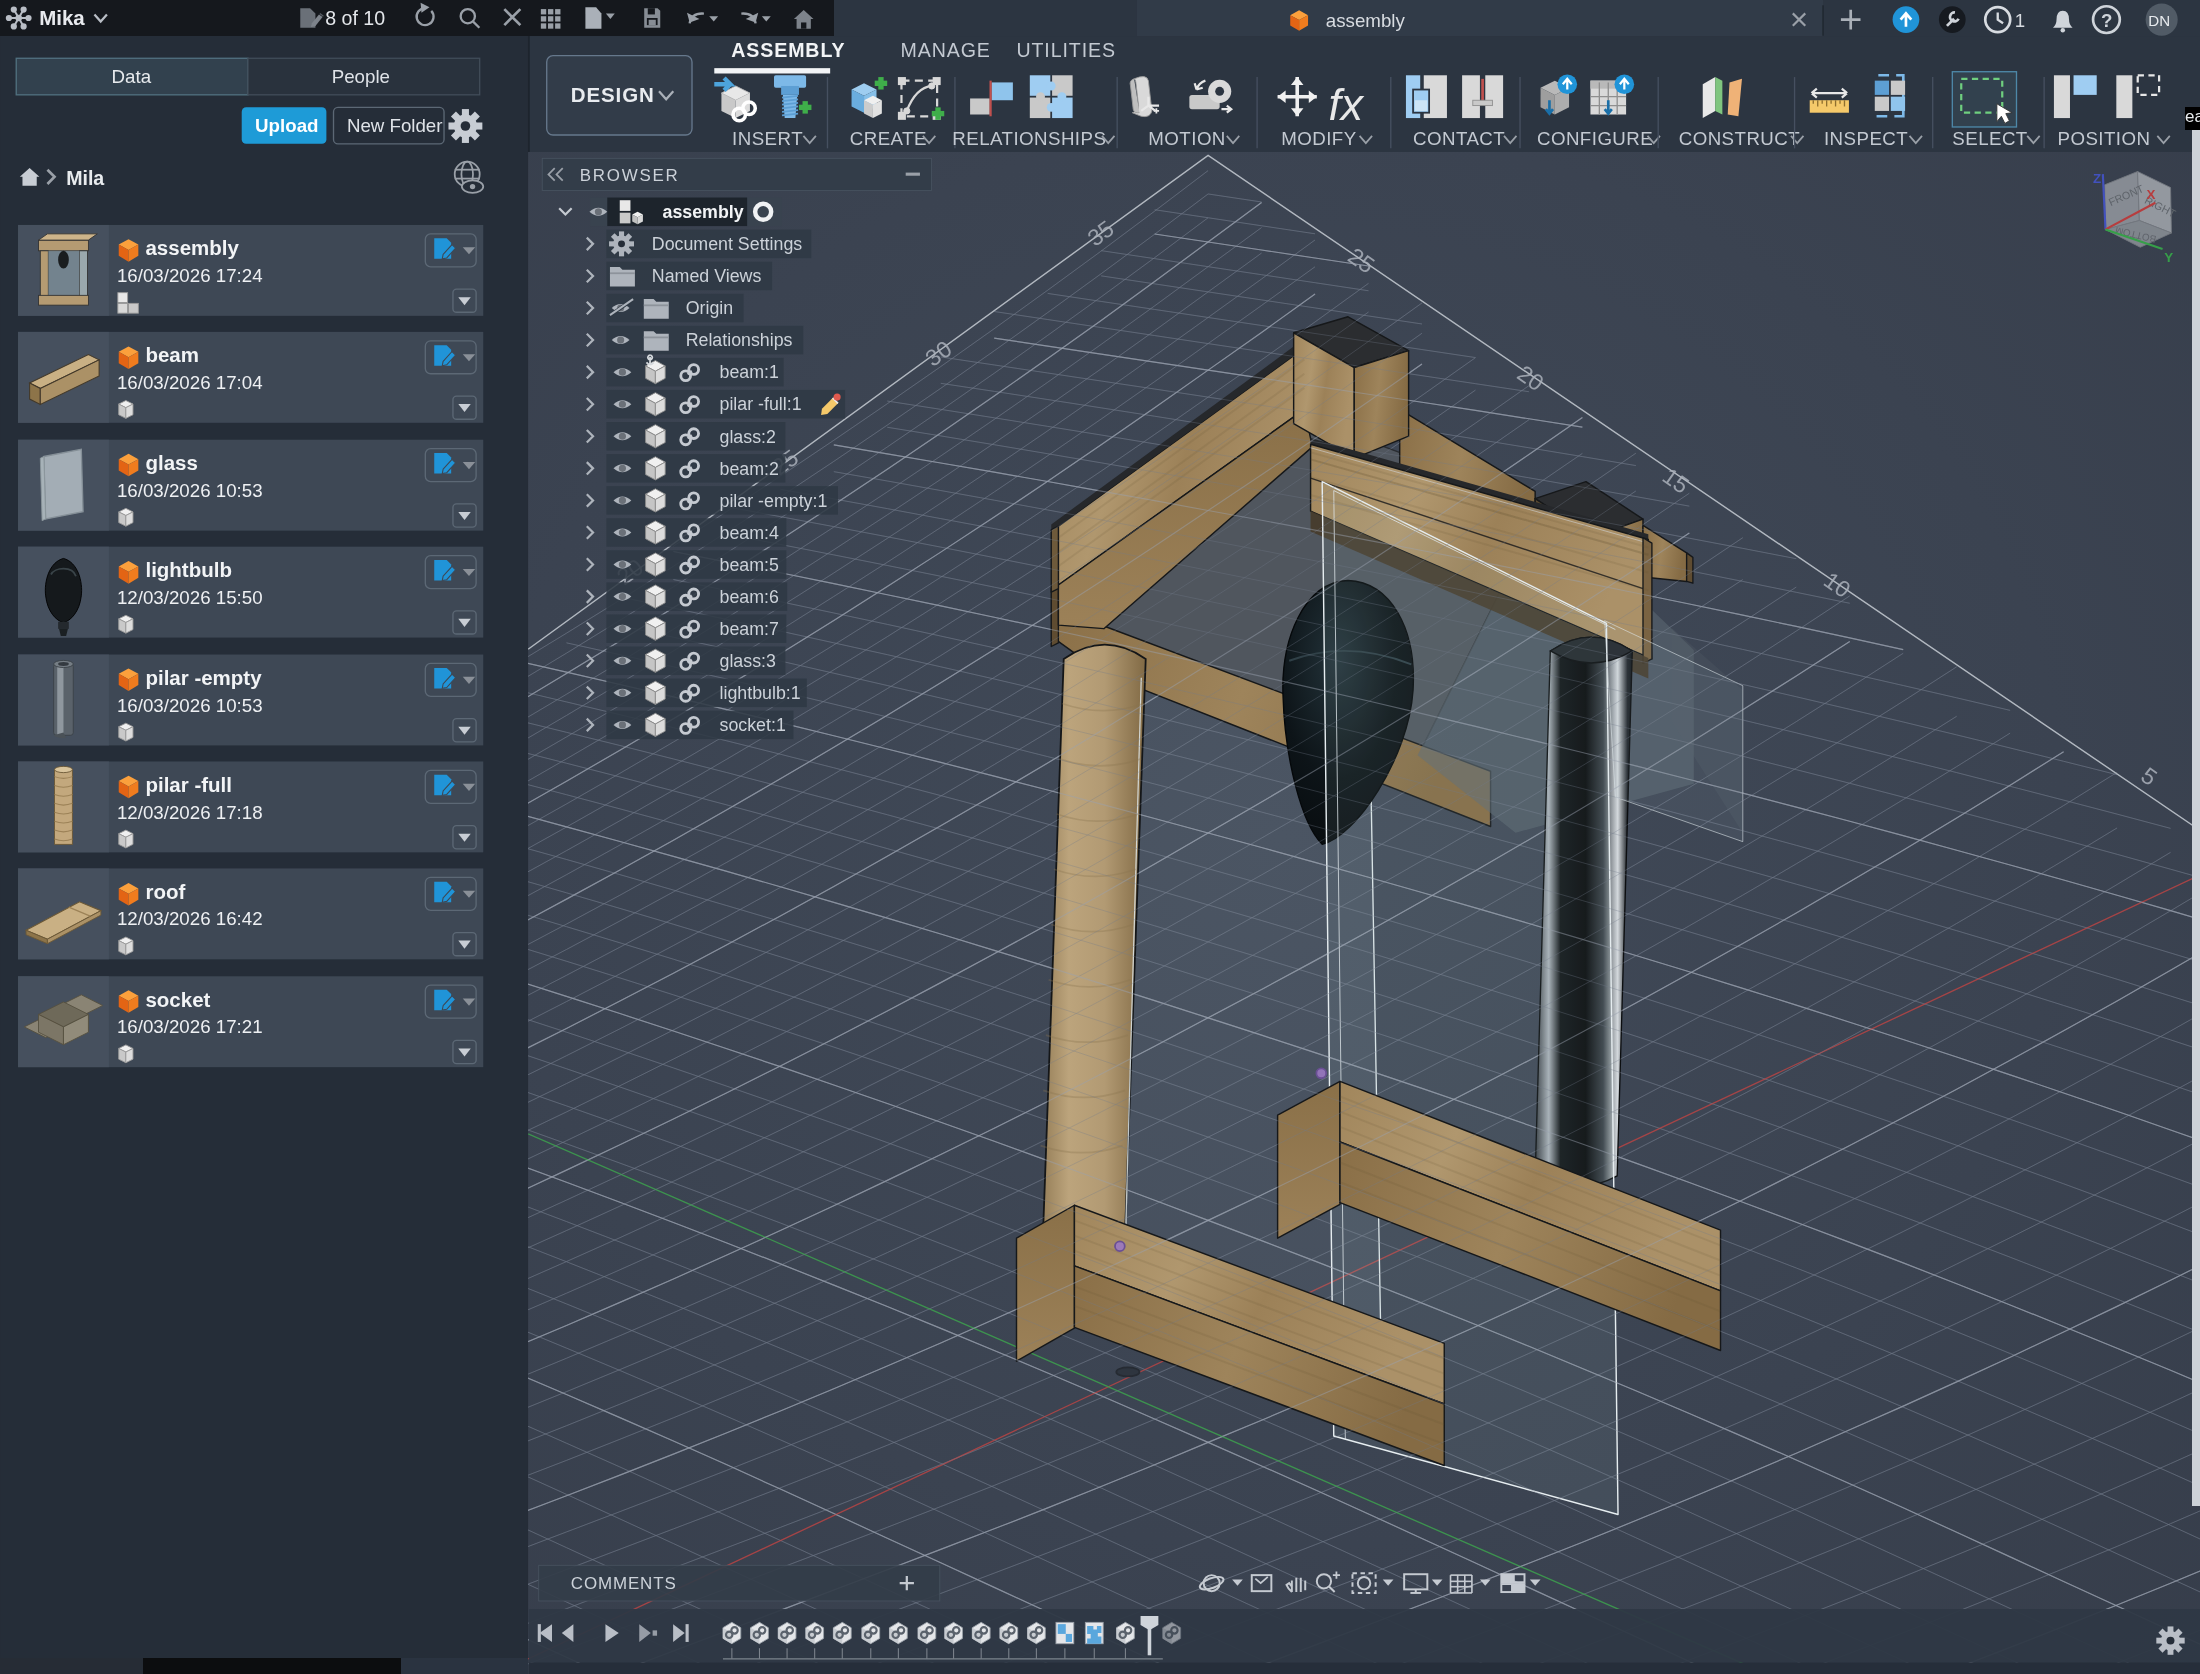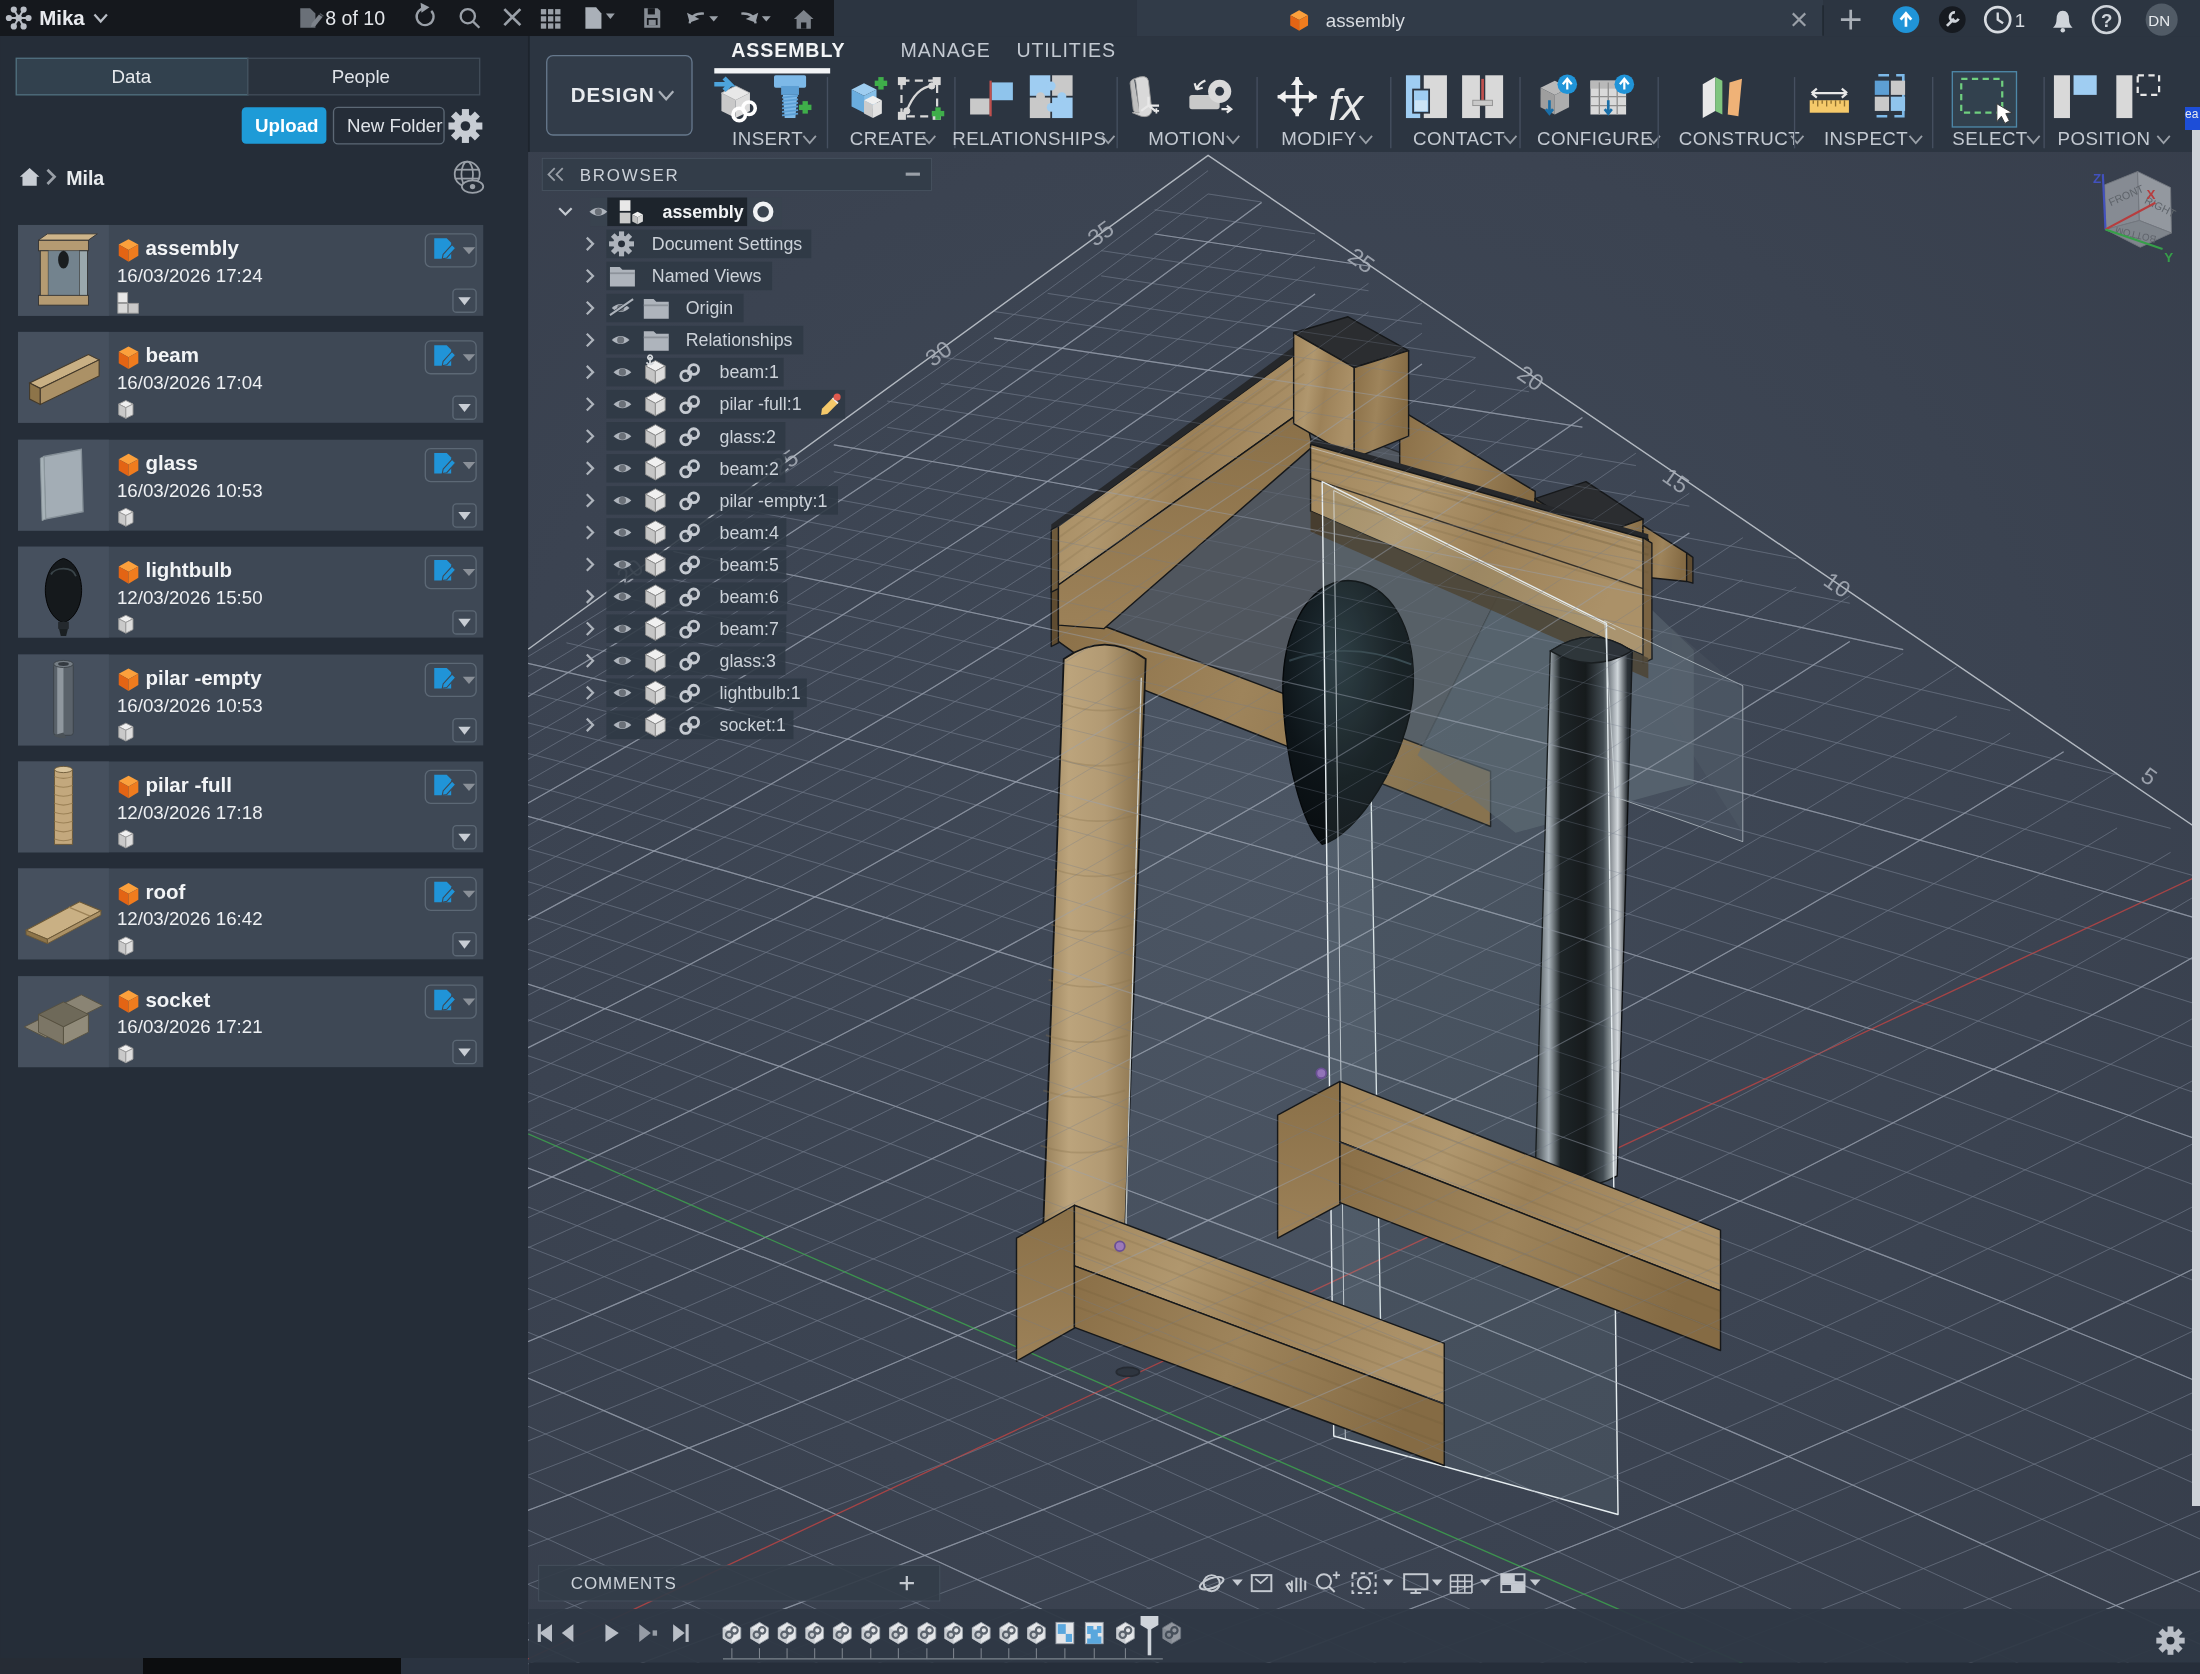--- a/index.html
+++ b/index.html
@@ -1406,13 +1406,13 @@
       <rect x="21.7" y="5" width="6.6" height="7.5" transform="rotate(90.0 25 21)"></rect>
       <rect x="21.7" y="5" width="6.6" height="7.5" transform="rotate(135.0 25 21)"></rect>
       <rect x="21.7" y="5" width="6.6" height="7.5" transform="rotate(180.0 25 21)"></rect>
       <rect x="21.7" y="5" width="6.6" height="7.5" transform="rotate(225.0 25 21)"></rect>
       <rect x="21.7" y="5" width="6.6" height="7.5" transform="rotate(270.0 25 21)"></rect>
       <rect x="21.7" y="5" width="6.6" height="7.5" transform="rotate(315.0 25 21)"></rect>
       <circle cx="25" cy="21" r="4.5" fill="#252d38"></circle>
     </g>
   </svg>
 <div class="abs" style="left:2192px;top:119px;width:8px;height:1387px;background:#cdd2d8;"></div>
-<div class="abs" style="left:2185px;top:107px;width:15px;height:23px;background:#1d4ed8;color:#e8ebee;font-size:12px;font-family:'Liberation Sans',sans-serif;">ea</div>
+<div class="abs" style="left:2185px;top:107px;width:15px;height:23px;background:#000000;color:#e8ebee;font-size:17px;font-family:'Liberation Sans',sans-serif;">ea</div>
 
 </body></html>

